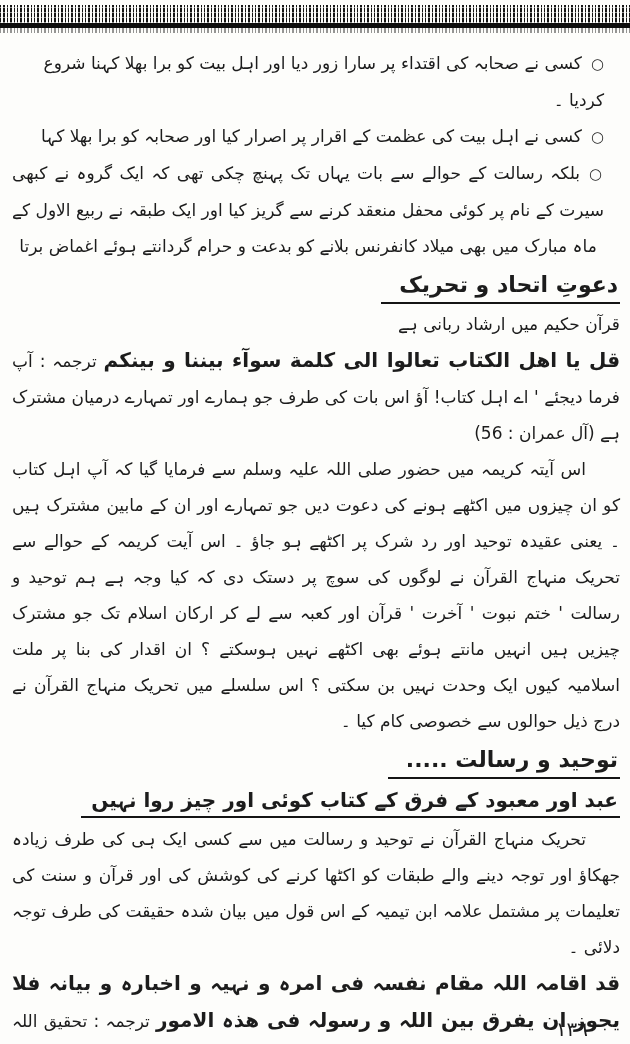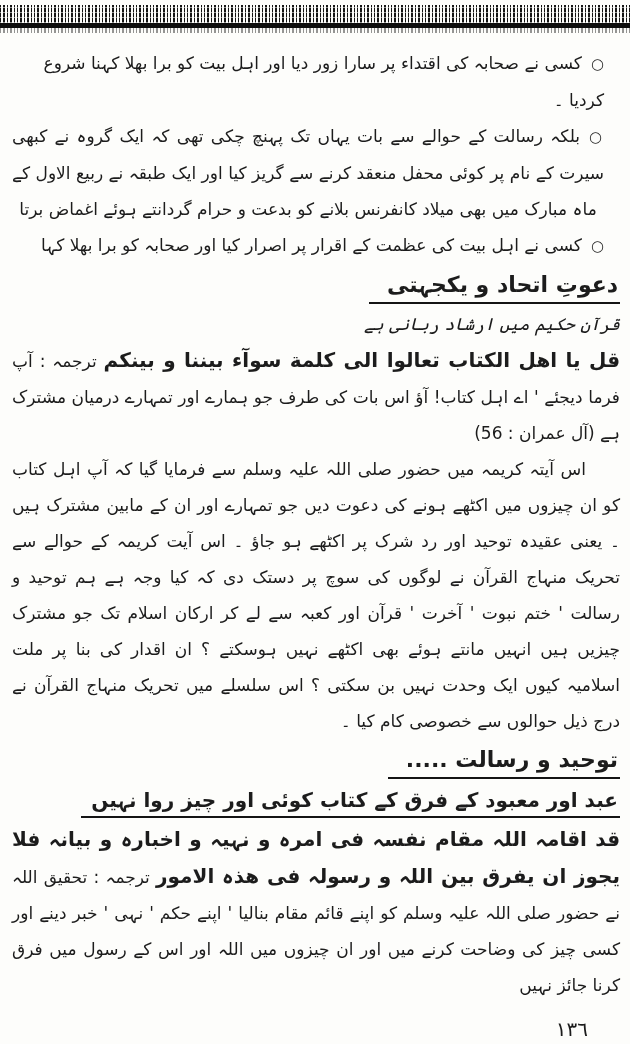--- a/index.html
+++ b/index.html
@@ -61,21 +61,21 @@
     padding:0 2px 1px 18px;
   }
   .h2{
     display:inline-block;
     font-weight:bold;
     font-size:20px;
     line-height:1.5;
     border-bottom:2.5px solid #141414;
     padding:0 2px 1px 10px;
   }
-  .intro{font-style:italic;}
+  .intro{}
   .para{text-indent:34px;margin:0;}
   .quoteblock{margin:0;}
   .ar{font-weight:bold;font-size:20px;}
   .lbl{font-weight:normal;}
   .pageno{
     position:absolute;
     bottom:3px;
     right:42px;
     font-size:20px;
     letter-spacing:1px;
@@ -91,30 +91,30 @@
     <div class="band-bar"></div>
     <div class="band-faint"></div>
   </div>
 
   <div class="content">
 
     <div class="bullet single">
       <span class="marker">○</span><span>کسی نے صحابہ کی اقتداء پر سارا زور دیا اور اہل بیت کو برا بھلا کہنا شروع کردیا ۔</span>
     </div>
 
+    <div class="bullet single">
+      <span class="marker">○</span><span>کسی نے اہل بیت کی عظمت کے اقرار پر اصرار کیا اور صحابہ کو برا بھلا کہا</span>
+    </div>
+
     <div class="bullet multi">
       <span class="marker">○</span><span>بلکہ رسالت کے حوالے سے بات یہاں تک پہنچ چکی تھی کہ ایک گروہ نے کبھی سیرت کے نام پر کوئی محفل منعقد کرنے سے گریز کیا اور ایک طبقہ نے ربیع الاول کے ماہ مبارک میں بھی میلاد کانفرنس بلانے کو بدعت و حرام گردانتے ہوئے اغماض برتا</span>
     </div>
 
-    <div class="bullet single">
-      <span class="marker">○</span><span>کسی نے اہل بیت کی عظمت کے اقرار پر اصرار کیا اور صحابہ کو برا بھلا کہا</span>
-    </div>
-
     <div class="h-row">
-      <span class="h1">دعوتِ اتحاد و یکجہتی</span>
+      <span class="h1">دعوتِ اتحاد و تحریک</span>
     </div>
 
     <div class="intro">قرآن حکیم میں ارشاد ربانی ہے</div>
 
     <p class="quoteblock">
       <span class="ar">قل یا اھل الکتاب تعالوا الی کلمة سوآء بیننا و بینکم</span>
       <span class="lbl">ترجمہ :</span>
       <span>آپ فرما دیجئے ' اے اہل کتاب! آؤ اس بات کی طرف جو ہمارے اور تمہارے درمیان مشترک ہے</span>
       <span>(آل عمران : 56)</span>
     </p>
@@ -122,20 +122,21 @@
     <p class="para">اس آیتہ کریمہ میں حضور صلی اللہ علیہ وسلم سے فرمایا گیا کہ آپ اہل کتاب کو ان چیزوں میں اکٹھے ہونے کی دعوت دیں جو تمہارے اور ان کے مابین مشترک ہیں ۔ یعنی عقیدہ توحید اور رد شرک پر اکٹھے ہو جاؤ ۔ اس آیت کریمہ کے حوالے سے تحریک منہاج القرآن نے لوگوں کی سوچ پر دستک دی کہ کیا وجہ ہے ہم توحید و رسالت ' ختم نبوت ' آخرت ' قرآن اور کعبہ سے لے کر ارکان اسلام تک جو مشترک چیزیں ہیں انہیں مانتے ہوئے بھی اکٹھے نہیں ہوسکتے ؟ ان اقدار کی بنا پر ملت اسلامیہ کیوں ایک وحدت نہیں بن سکتی ؟ اس سلسلے میں تحریک منہاج القرآن نے درج ذیل حوالوں سے خصوصی کام کیا ۔</p>
 
     <div class="h-row">
       <span class="h1">توحید و رسالت .....</span>
     </div>
 
     <div class="h-row">
       <span class="h2">عبد اور معبود کے فرق کے کتاب کوئی اور چیز روا نہیں</span>
     </div>
 
+    <p class="para">تحریک منہاج القرآن نے توحید و رسالت میں سے کسی ایک ہی کی طرف زیادہ جھکاؤ اور توجہ دینے والے طبقات کو اکٹھا کرنے کی کوشش کی اور قرآن و سنت کی تعلیمات پر مشتمل علامہ ابن تیمیہ کے اس قول میں بیان شدہ حقیقت کی طرف توجہ دلائی ۔</p>
 
     <p class="quoteblock">
       <span class="ar">قد اقامہ اللہ مقام نفسہ فی امرہ و نہیہ و اخبارہ و بیانہ فلا یجوز ان یفرق بین اللہ و رسولہ فی ھذہ الامور</span>
       <span class="lbl">ترجمہ :</span>
       <span>تحقیق اللہ نے حضور صلی اللہ علیہ وسلم کو اپنے قائم مقام بنالیا ' اپنے حکم ' نہی ' خبر دینے اور کسی چیز کی وضاحت کرنے میں اور ان چیزوں میں اللہ اور اس کے رسول میں فرق کرنا جائز نہیں</span>
       
     </p>
 
   </div>
 

